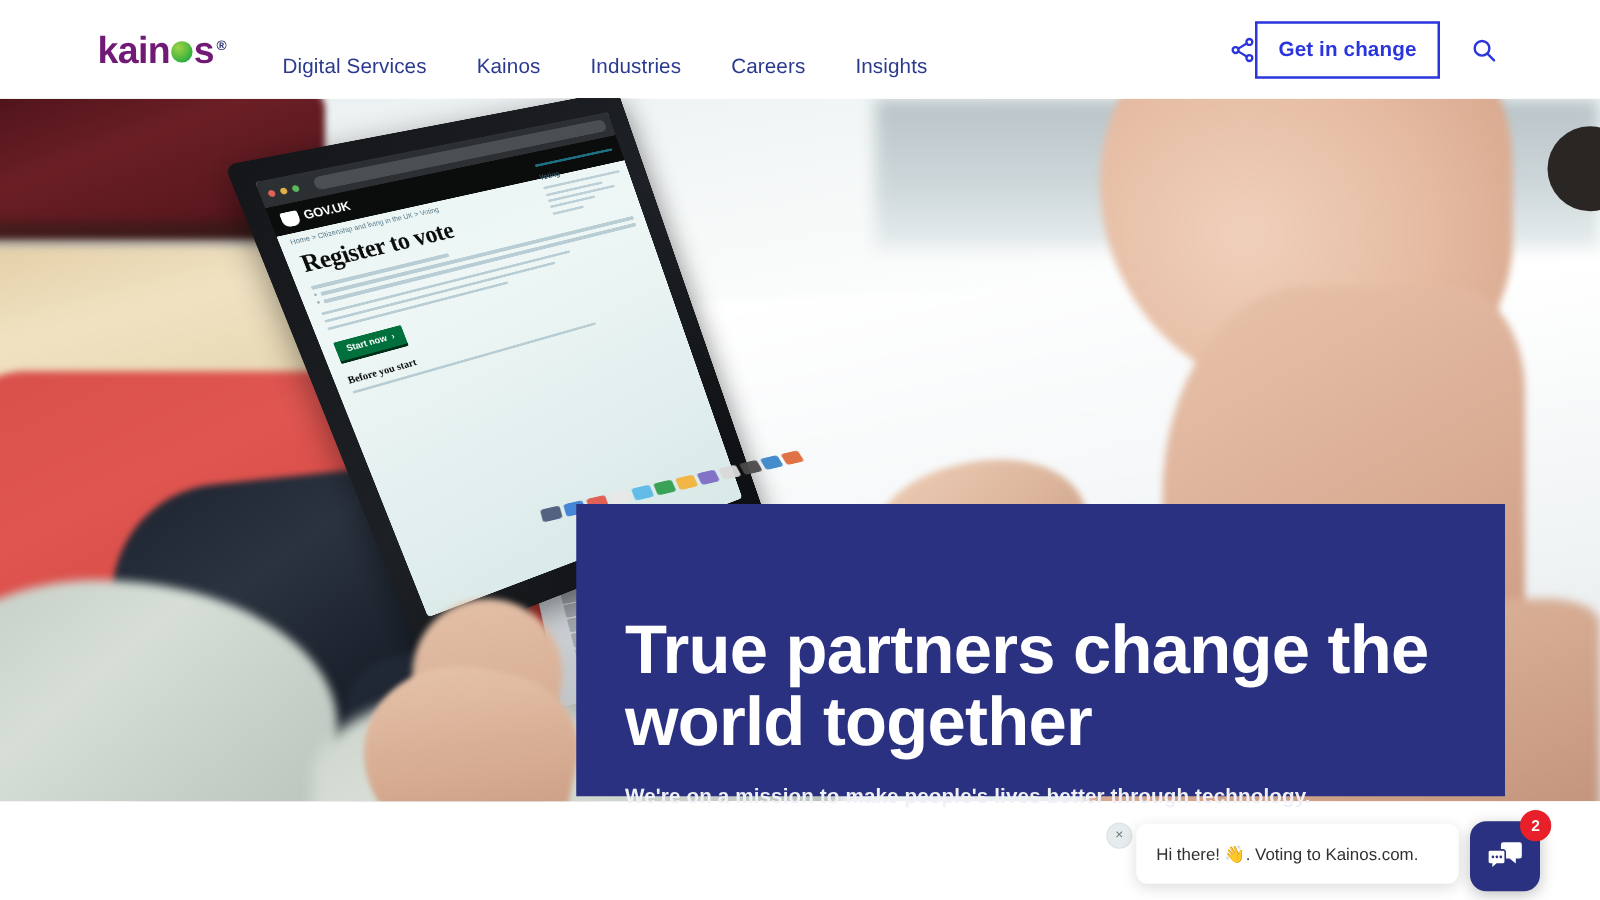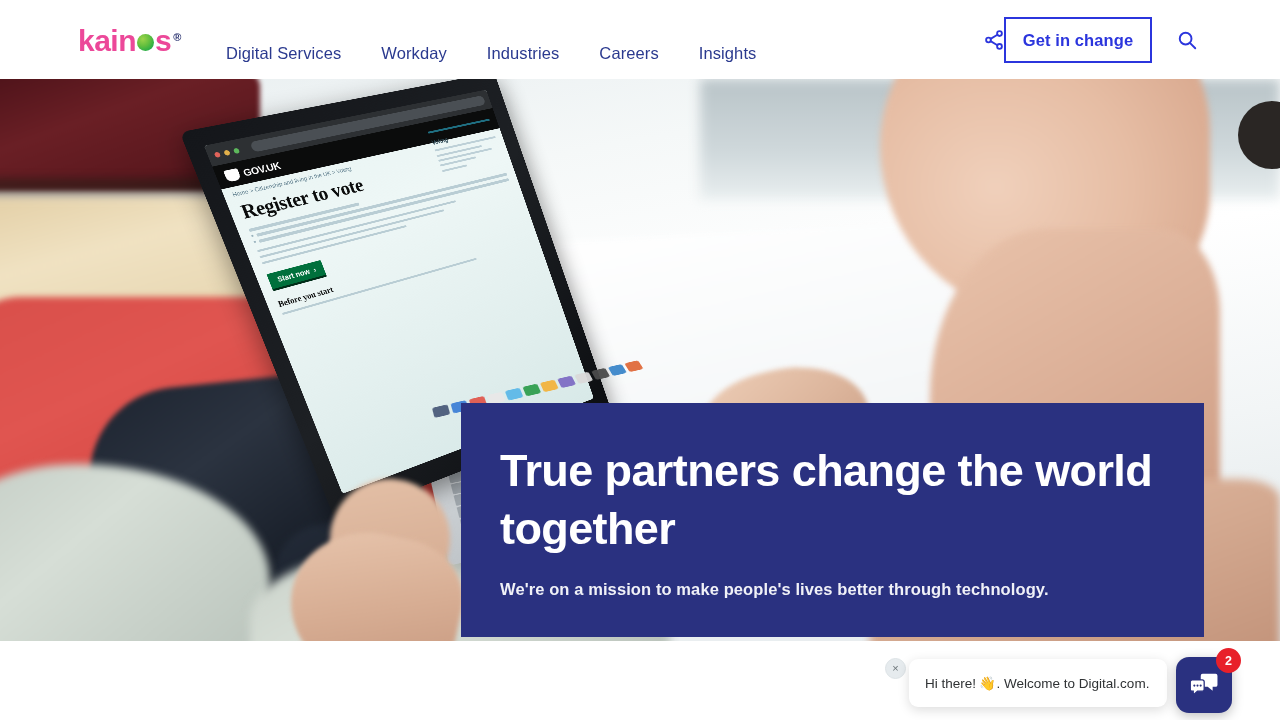--- a/index.html
+++ b/index.html
@@ -22,21 +22,21 @@
     display: flex; align-items: center;
   }
 
   .logo-wrap {
     position: absolute; left: 78px; top: 26px;
     display: flex; align-items: baseline;
     height: 30px;
   }
   .logo-text {
     font-size: 30px; font-weight: 700; letter-spacing: -0.5px;
-    color: #ec4899; line-height: 30px;
+    color: #701a75; line-height: 30px;
     font-family: "Liberation Sans", sans-serif;
   }
   .logo-dot {
     display: inline-block;
     width: 17px; height: 17px; border-radius: 50%;
     background: radial-gradient(circle at 34% 30%, #9bd34a 0%, #63bf3e 42%, #00a14b 100%);
     margin: 0 1px; position: relative; top: 0px;
   }
   .logo-reg { font-size: 11px; color: #28306e; font-weight: 600; margin-left: 2px; position: relative; top: -10px; }
 
@@ -315,25 +315,26 @@
 
   
   .panel {
     position: absolute; left: 461px; top: 403px;
     width: 743px; height: 234px;
     background: #2a3180;
     z-index: 20;
     padding: 39px 40px 0 39px;
   }
   .panel h1 {
-    font-size: 45px; line-height: 58px;
+    font-size: 55px; line-height: 58px;
     color: #ffffff; font-weight: 700;
     letter-spacing: -0.6px;
     font-family: "Liberation Sans", sans-serif;
     margin-bottom: 22px;
+    margin-top: 48px;
   }
   .panel p {
     font-size: 16.5px; color: #f0f1f7; font-weight: 700;
     letter-spacing: 0.1px;
   }
 
   
   .bottom-white {
     position: absolute; left: 0; top: 641px;
     width: 1280px; height: 79px;
@@ -391,21 +392,21 @@
 
     <div class="logo-wrap">
       <span class="logo-text">kain</span>
       <span class="logo-dot"></span>
       <span class="logo-text">s</span>
       <span class="logo-reg">®</span>
     </div>
 
     <nav class="nav">
       <span class="nav-item">Digital Services</span>
-      <span class="nav-item">Workday</span>
+      <span class="nav-item">Kainos</span>
       <span class="nav-item">Industries</span>
       <span class="nav-item">Careers</span>
       <span class="nav-item">Insights</span>
     </nav>
 
     <div class="header-right">
       <span class="share-icon">
         <svg viewBox="0 0 24 24" width="22" height="22" fill="none" stroke="#2b35dd" stroke-width="2" stroke-linecap="round" stroke-linejoin="round">
           <circle cx="18" cy="5" r="2.6"></circle>
             <circle cx="6" cy="12" r="2.6"></circle>
@@ -609,21 +610,21 @@
 
   <div class="panel">
     <h1>True partners change the world together</h1>
     <p>We're on a mission to make people's lives better through technology.</p>
   </div>
 
   <div class="bottom-white"></div>
 
   <div class="chat-close">×</div>
 
-  <div class="chat-bubble">Hi there! 👋. Welcome to Digital.com.</div>
+  <div class="chat-bubble">Hi there! 👋. Voting to Kainos.com.</div>
 
   <div class="chat-fab">
     <svg width="30" height="26" viewBox="0 0 32 28">
       <path d="M14.5 2h14a2 2 0 0 1 2 2v10a2 2 0 0 1-2 2h-3.2v4.2L20 16h-5.5a2 2 0 0 1-2-2V4a2 2 0 0 1 2-2z" fill="#ffffff"></path>
       <path d="M3.2 8.5h11a2 2 0 0 1 2 2v8.2a2 2 0 0 1-2 2H9l-4.6 4.1v-4.1H3.2a2 2 0 0 1-2-2v-8.2a2 2 0 0 1 2-2z" fill="#ffffff" stroke="#2a3180" stroke-width="1.4"></path>
       <circle cx="5.6" cy="14.6" r="1.15" fill="#2a3180"></circle>
       <circle cx="9.0" cy="14.6" r="1.15" fill="#2a3180"></circle>
       <circle cx="12.4" cy="14.6" r="1.15" fill="#2a3180"></circle>
     </svg>
   </div>

